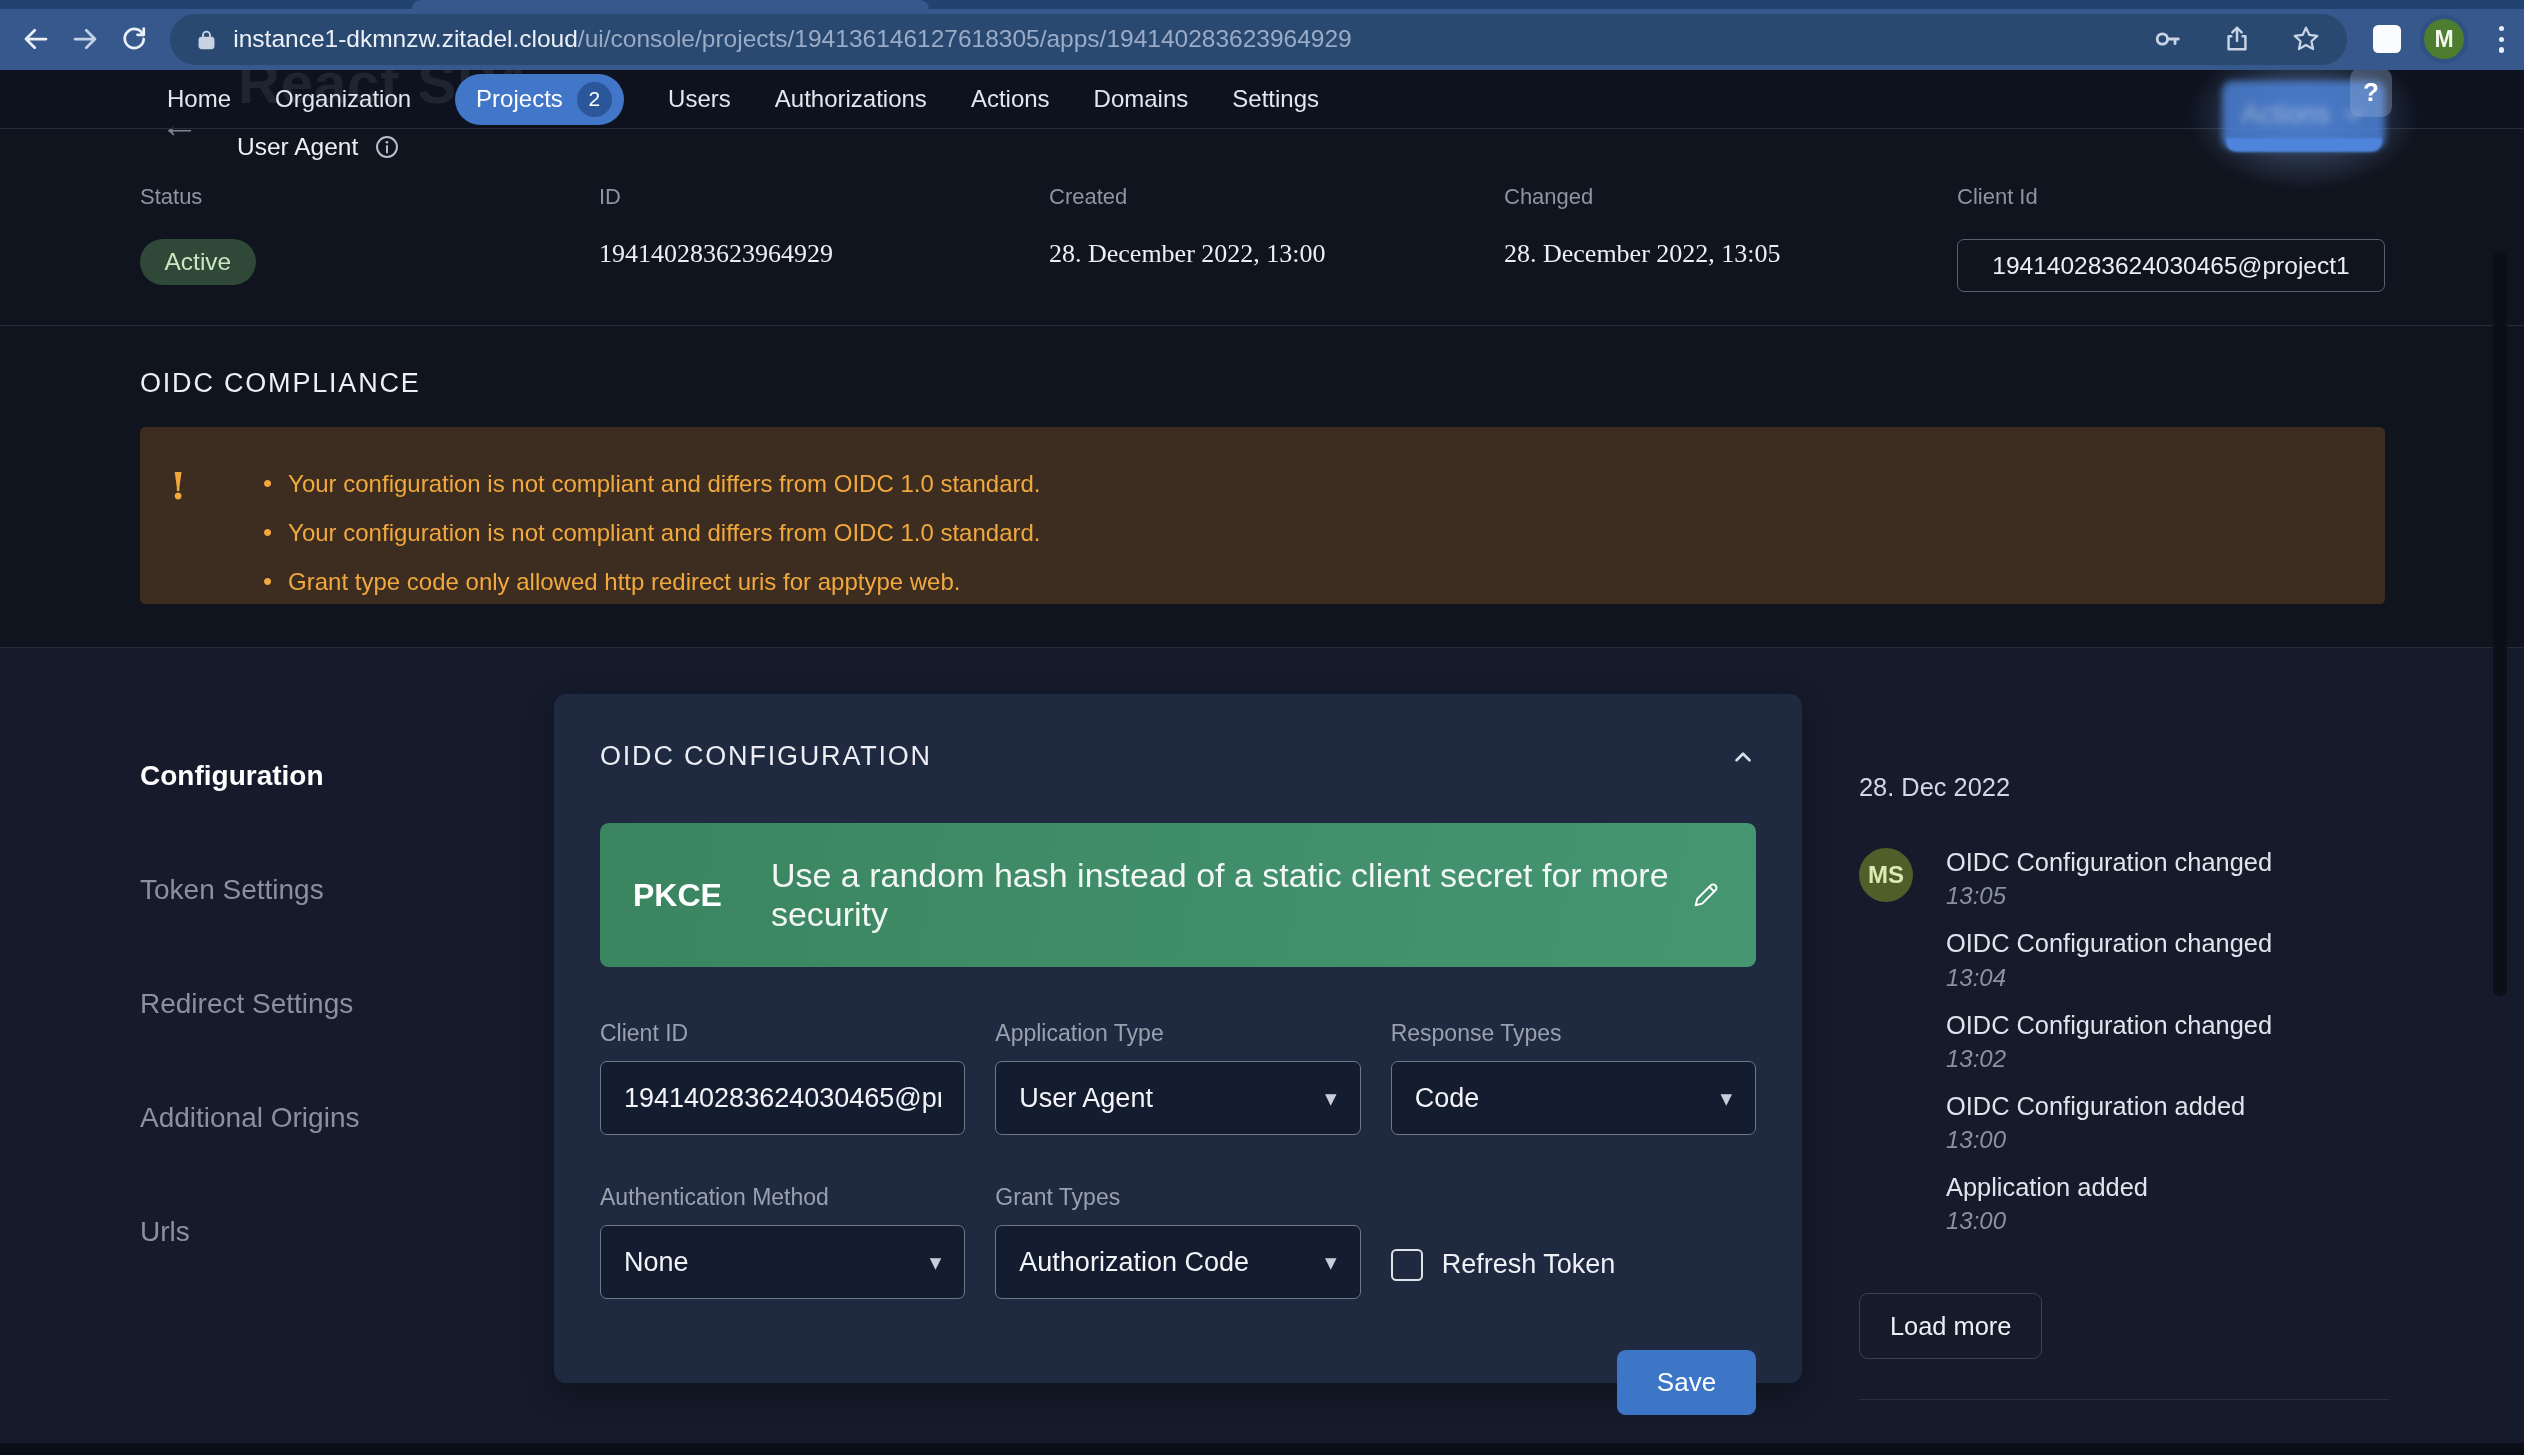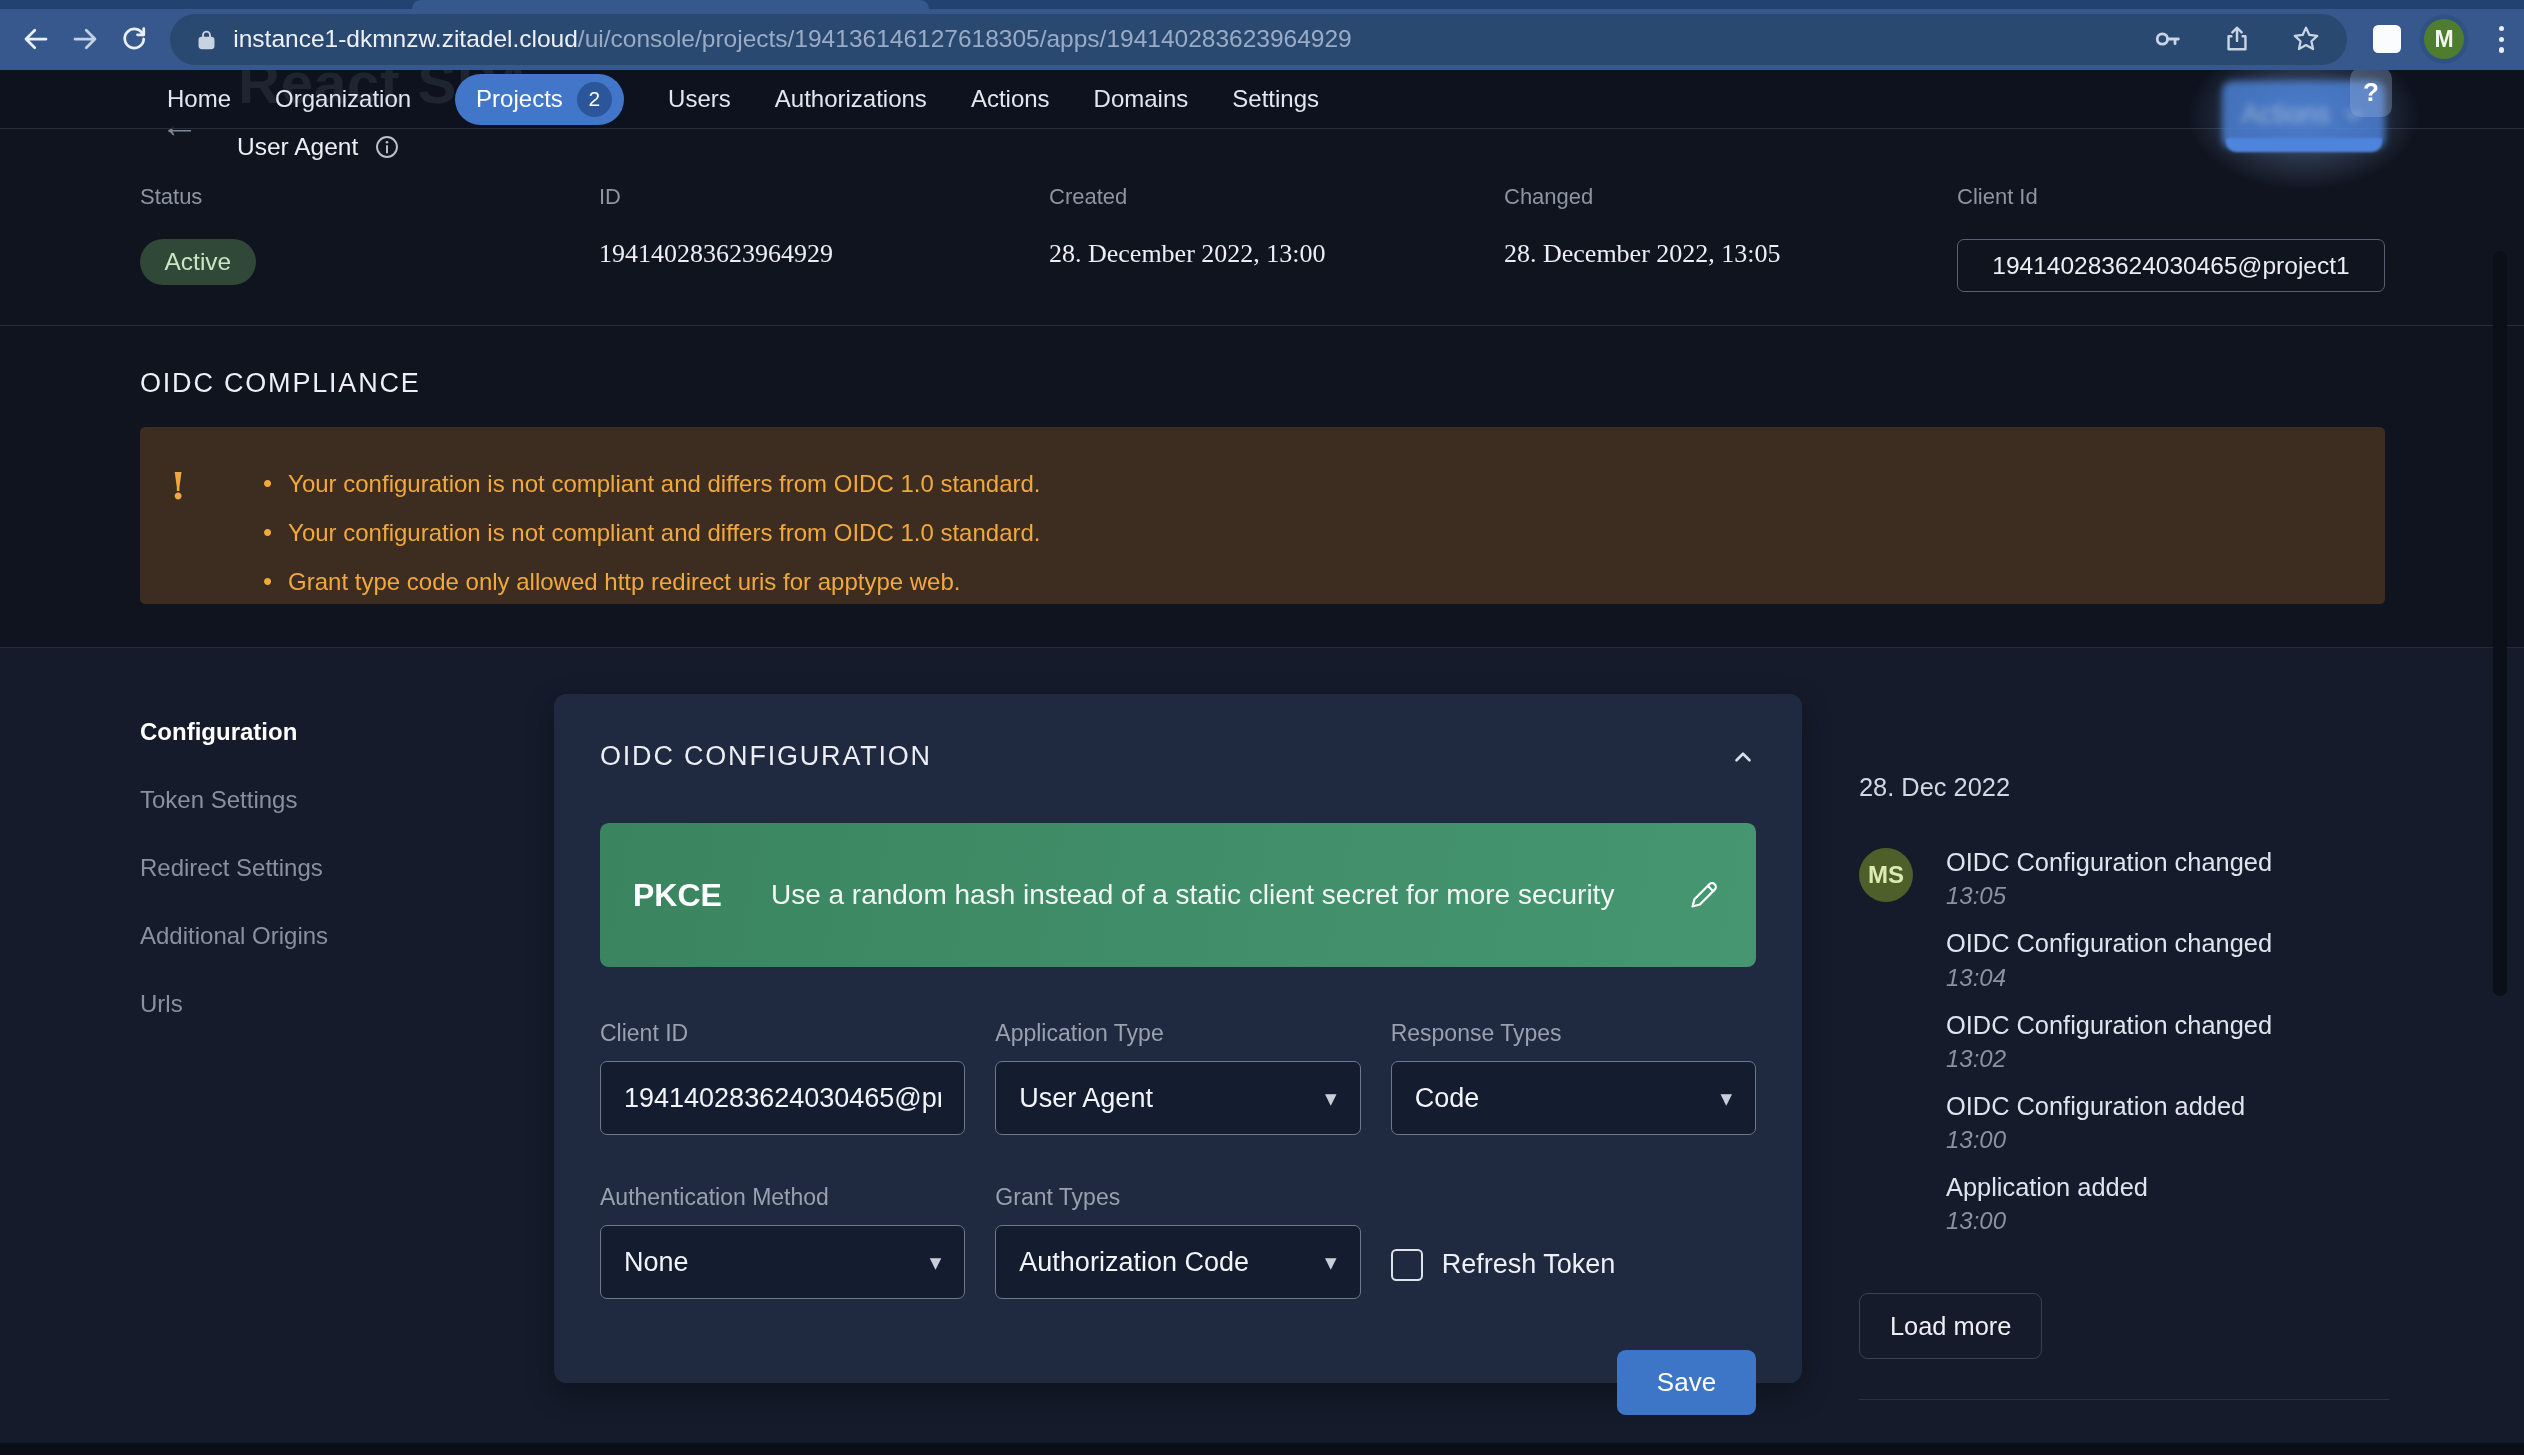--- a/index.html
+++ b/index.html
@@ -82,32 +82,32 @@
      background:#3D2D20; border-radius:5.3px; }
   .warnbox .warn-ic { position:absolute; left:30px; top:37px; color:#F0A73C; font-size:37px;
      font-weight:700; font-family:"DejaVu Serif","Liberation Serif",serif; }
   .warn-list { position:absolute; left:123px; top:32px; }
   .warn-item { font-size:24px; color:#F1A83D; line-height:48px; display:flex; align-items:baseline; }
   .warn-item .b { margin-right:16px; font-size:26px; }
 
   
   .main { position:absolute; left:0; right:0; top:578px; bottom:0; background:#151B2B; }
   .side-nav { position:absolute; left:140px; top:70px; display:flex; flex-direction:column; gap:40px; }
-  .side-item { font-size:24px; color:#8A90A0; }
+  .side-item { font-size:28px; color:#8A90A0;margin-top:42px; }
   .side-item.active { color:#FFFFFF; font-weight:700; }
 
   .card { position:absolute; left:554px; top:46px; width:1248px; height:689px; background:#1F2940;
      border-radius:12.3px; box-shadow:0 10.5px 30px rgba(0,0,0,.32); padding:47px 46px 0 46px; }
   .card-head { display:flex; align-items:center; justify-content:space-between;gap:32px; }
   .card-title { font-size:27px; letter-spacing:1.8px; color:#ECEEF4; font-weight:500; }
   .card-head svg { width:26px; height:26px; }
   .pkce { margin-top:51px; height:144px; border-radius:8.8px;
      background:linear-gradient(100deg,#3A8560,#469672); display:flex; align-items:center; padding:0 33px; }
   .pkce .tag { font-size:32px; font-weight:700; color:#FFFFFF; }
-  .pkce .desc { font-size:28px; color:#F2F7F4; margin-left:49px; }
+  .pkce .desc { font-size:34px; color:#F2F7F4; margin-left:49px; }
   .pkce svg { width:39px; height:39px; margin-left:auto; }
 
   .form-grid { margin-top:53px; display:grid; grid-template-columns:1fr 1fr 1fr; column-gap:30px; row-gap:49px; }
   .f-label { font-size:23px; color:#99A0AE; margin-bottom:14px; }
   .control { height:74px; background:#141C30; border:0.9px solid #6F7789; border-radius:7px;
      display:flex; align-items:center; padding:0 23px; }
   .control input { background:transparent; border:0; outline:none; color:#F2F4F8; font-size:27px;
      width:100%; font-family:inherit; white-space:nowrap; overflow:hidden; }
   .select-val { color:#F2F4F8; font-size:27px; white-space:nowrap; overflow:hidden; }
   .caret { margin-left:auto; color:#C9CEDA; font-size:23px; }

